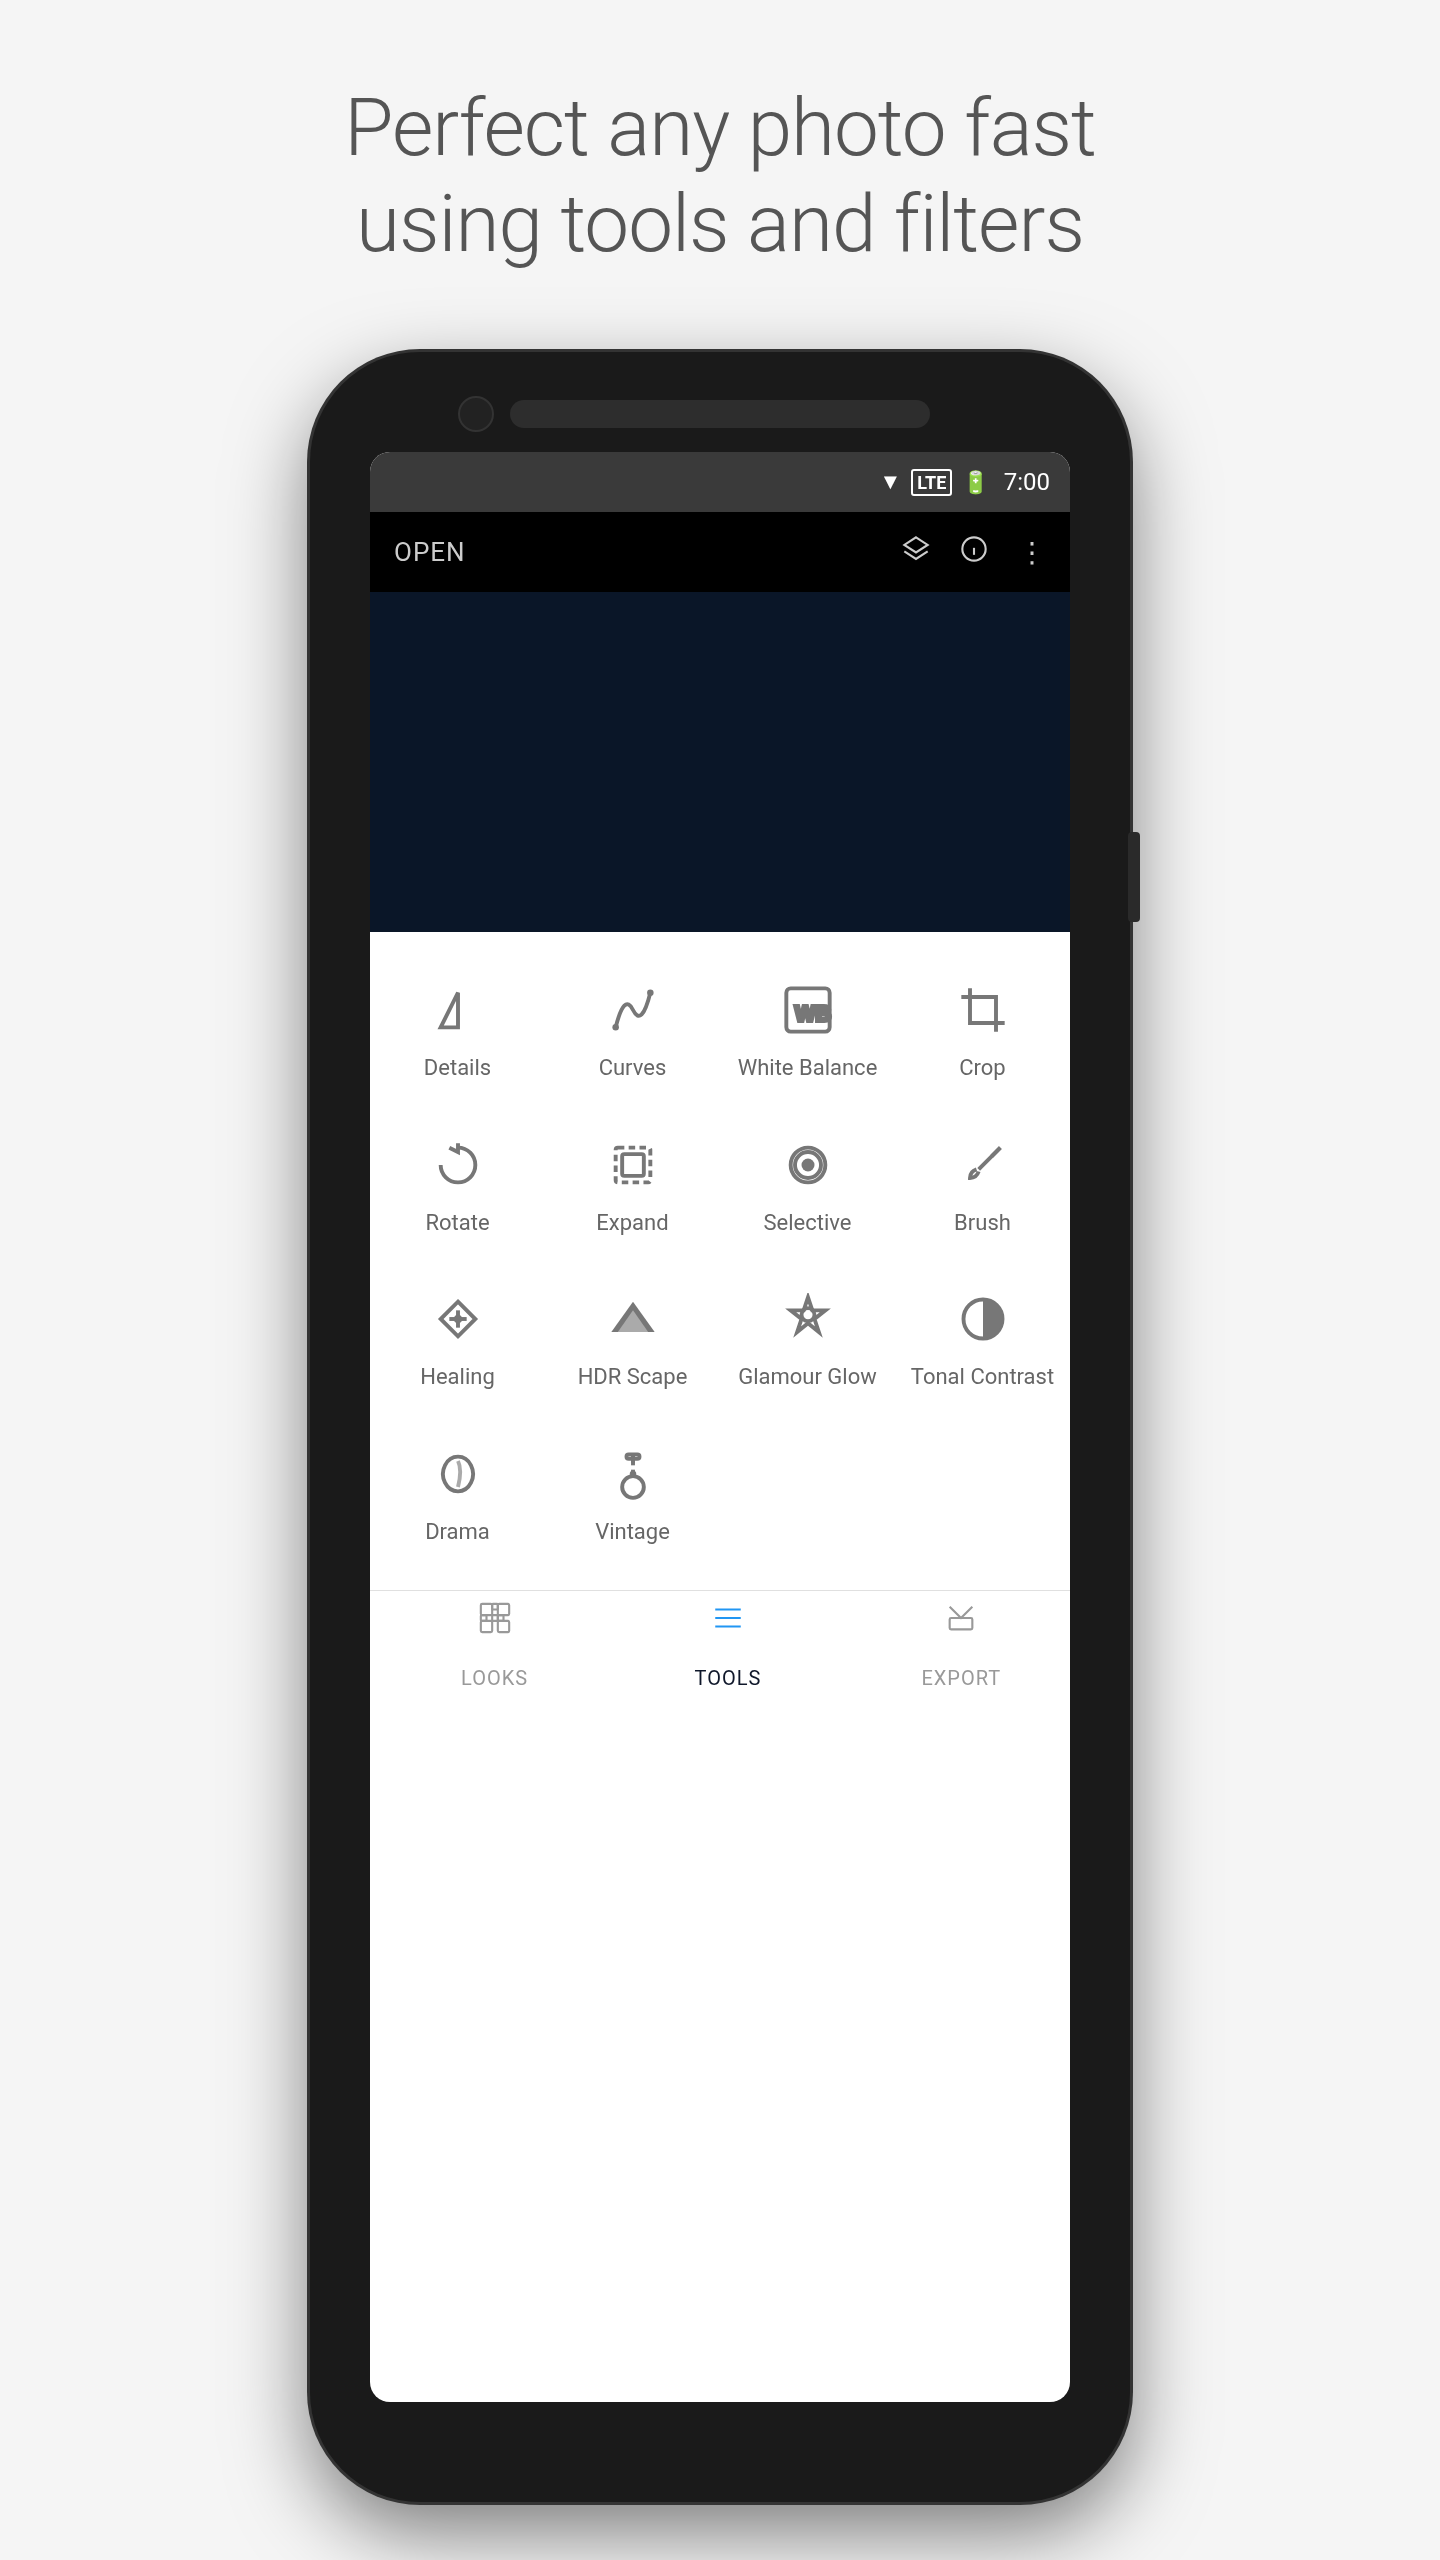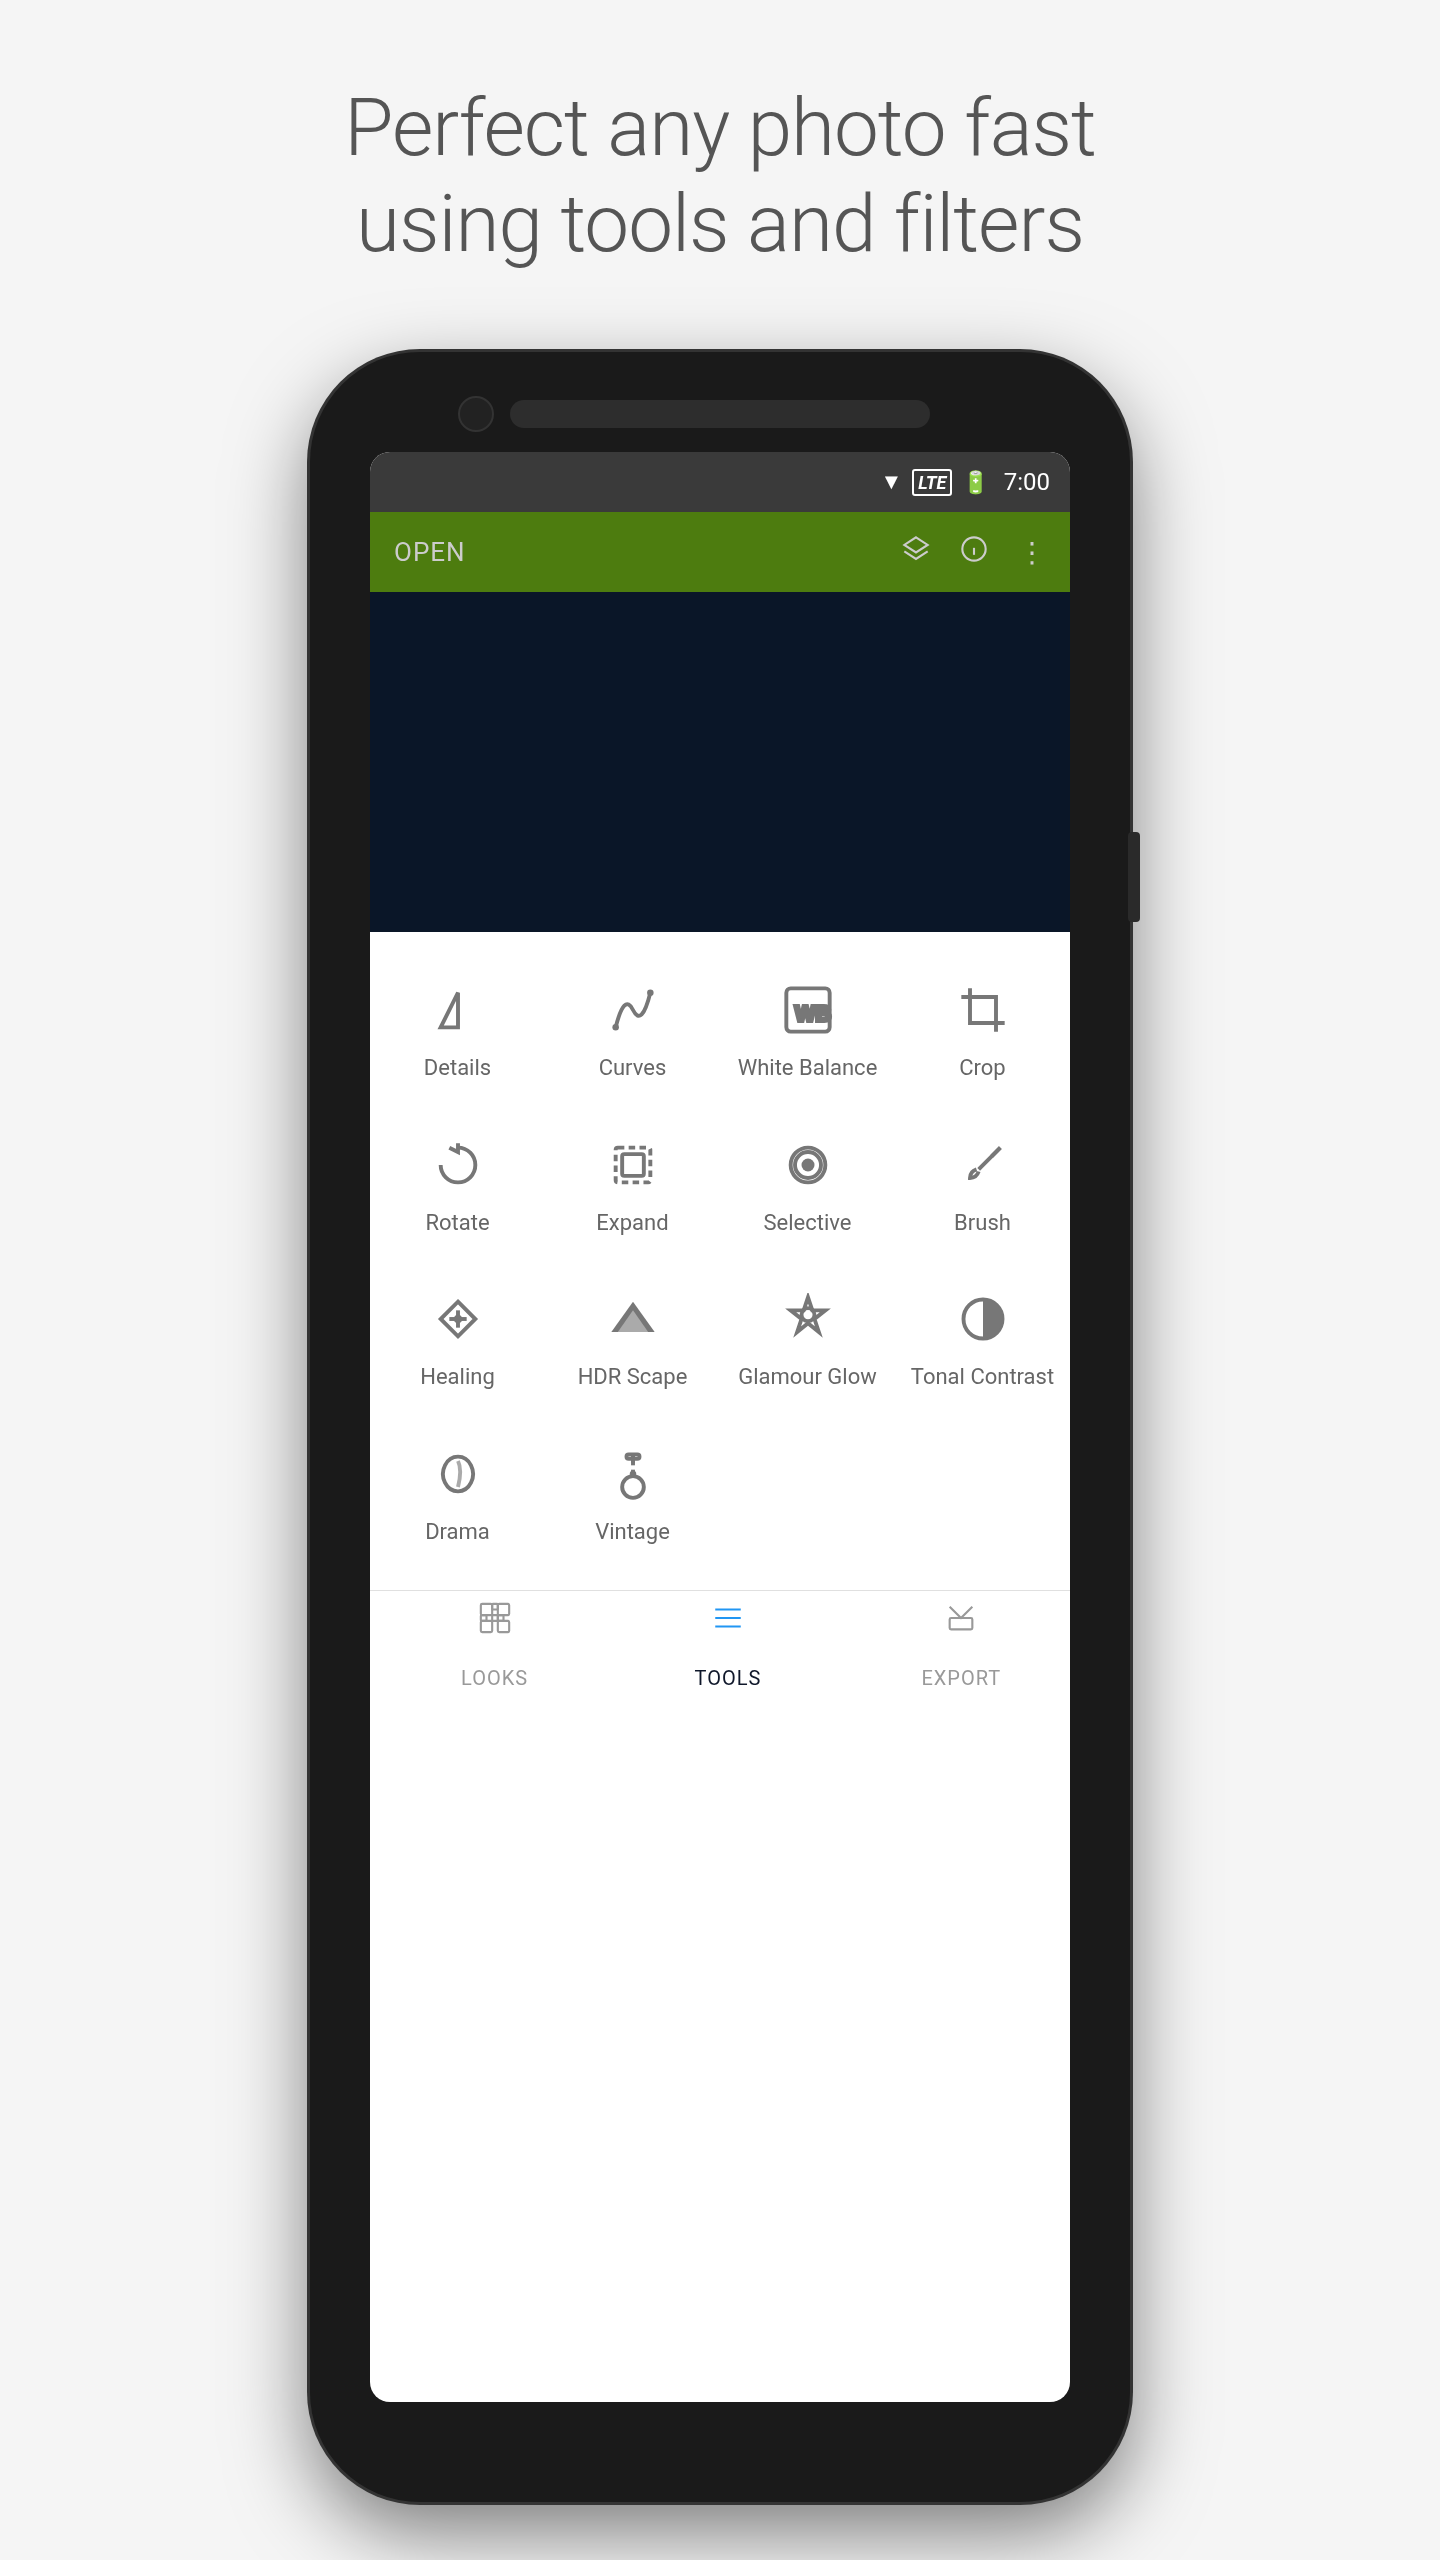--- a/index.html
+++ b/index.html
@@ -105,38 +105,37 @@
       color: white;
       font-size: 22px;
     }
     .status-bar .lte-badge {
       color: white;
       font-size: 18px;
       font-weight: bold;
       border: 2px solid white;
       padding: 1px 4px;
       border-radius: 3px;
-      font-style: italic;
     }
     .status-bar .battery {
       color: white;
       font-size: 22px;
     }
     .status-bar .time {
       color: white;
       font-size: 24px;
       font-weight: 400;
       margin-left: 4px;
     }
 
     
     .app-toolbar {
       width: 100%;
       height: 80px;
-      background: #4d7c0f;
+      background: #000000;
       display: flex;
       align-items: center;
       padding: 0 24px;
     }
     .toolbar-open {
       color: #ccc;
       font-size: 26px;
       font-weight: 400;
       letter-spacing: 1px;
       flex: 1;

